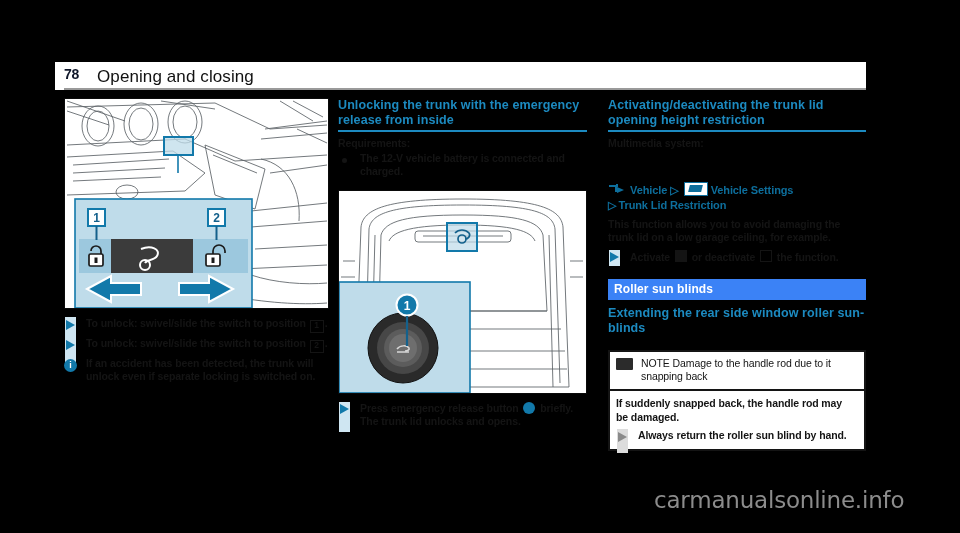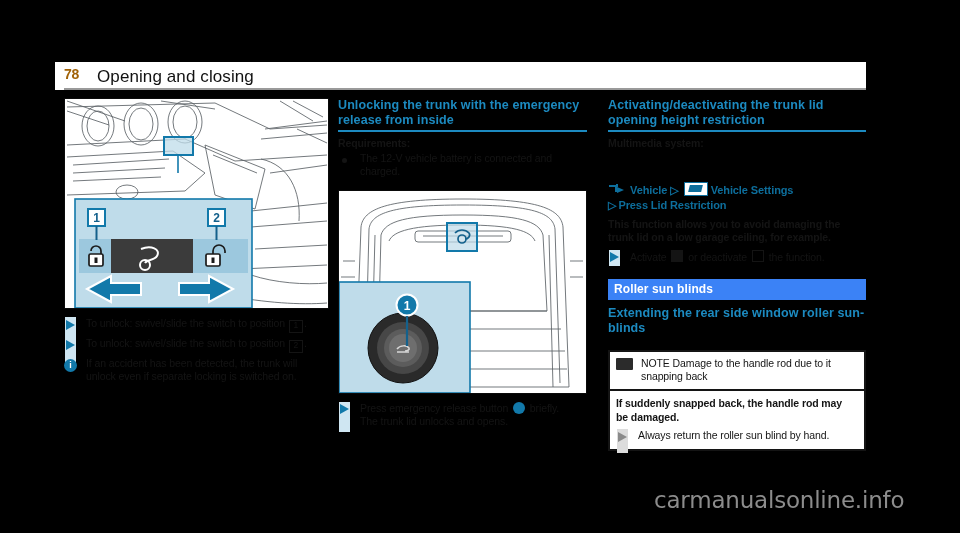--- a/index.html
+++ b/index.html
@@ -6,21 +6,21 @@
   body{width:960px;height:533px;overflow:hidden;
        font-family:"Liberation Sans", sans-serif;}
 
   .screen{position:relative;width:960px;height:533px;background:#000;}
 
   
   .page{position:absolute;left:55px;top:62px;width:811px;height:399px;}
 
   
   .hdr{position:absolute;left:0;top:0;width:811px;height:28px;background:#fff;}
-  .hdr .num{position:absolute;left:9px;top:4px;font-size:14px;font-weight:bold;color:#a16207;letter-spacing:-0.2px;}
+  .hdr .num{position:absolute;left:9px;top:4px;font-size:14px;font-weight:bold;color:#0f172a;letter-spacing:-0.2px;}
   .hdr .ttl{position:absolute;left:42px;top:5px;font-size:17px;color:#111;letter-spacing:0.1px;}
   .hdr .rule{position:absolute;left:9px;top:26px;width:802px;height:2px;background:#9a9a9a;}
 
   
   .col{position:absolute;top:36px;}
   .col1{left:9px;width:265px;}
   .col2{left:283px;width:249px;}
   .col3{left:553px;width:258px;}
 
   
@@ -33,21 +33,21 @@
   .bluehead.u{border-bottom:2.5px solid #1c8ac0;margin-bottom:5px;}
   .bluehead.plain{padding-top:2px;}
 
   
   .p{font-size:10.5px;font-weight:bold;color:#141414;line-height:1.28;
      margin:0 0 5px 0;letter-spacing:-0.1px;}
   .blurred{filter:blur(0.62px);}
 
   
   .row{display:flex;align-items:flex-start;margin:0 0 4px 0;}
-  .row .body{flex:1;font-size:10.5px;font-weight:normal;color:#141414;
+  .row .body{flex:1;font-size:10.5px;font-weight:bold;color:#141414;
              line-height:1.28;letter-spacing:-0.1px;}
   .gutter{width:22px;flex:none;display:flex;justify-content:flex-start;padding-top:1px;}
 
   
   .stepmark{position:relative;width:16px;}
   .stepmark .rail{position:absolute;left:1px;top:-1px;width:11px;height:30px;background:#cfe6f2;}
   .stepmark .tri{position:absolute;left:1.5px;top:1.5px;width:0;height:0;
                  border-left:9px solid #1279aa;border-top:5px solid transparent;
                  border-bottom:5px solid transparent;}
   .stepmark.gray .tri{border-left-color:#8a8a8a;}
@@ -335,21 +335,21 @@
         <span class="arrowicon">
           <svg width="20" height="11" viewBox="0 0 20 11">
               <path d="M1 2 L9 2 L9 0 L9 0" stroke="#0d6e9c" stroke-width="2" fill="none"></path>
               <path d="M1 2 L8 2 L8 8" stroke="#0d6e9c" stroke-width="2" fill="none"></path>
               <path d="M9 3 L9 9 L16 6 Z" fill="#0d6e9c"></path>
             </svg>
         </span><span>Vehicle</span>
         <span class="chev">▷</span>
         <span class="mmicon"></span><span>Vehicle Settings</span><br>
         <span class="chev">▷</span>
-        <span>Press Lid Restriction</span>
+        <span>Trunk Lid Restriction</span>
       </div>
 
       <div style="height:5px"></div>
 
       <div class="p blurred">This function allows you to avoid damaging the trunk lid on a low garage ceiling, for example.</div>
 
       <div class="row blurred">
         <div class="gutter">
           <span class="stepmark">
             <span class="rail" style="height:16px"></span>

